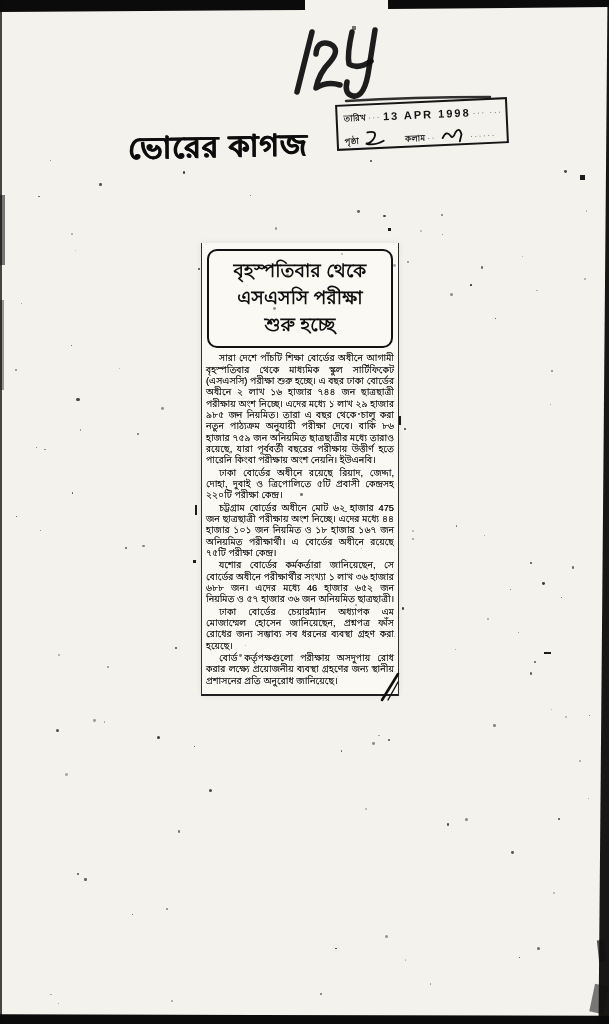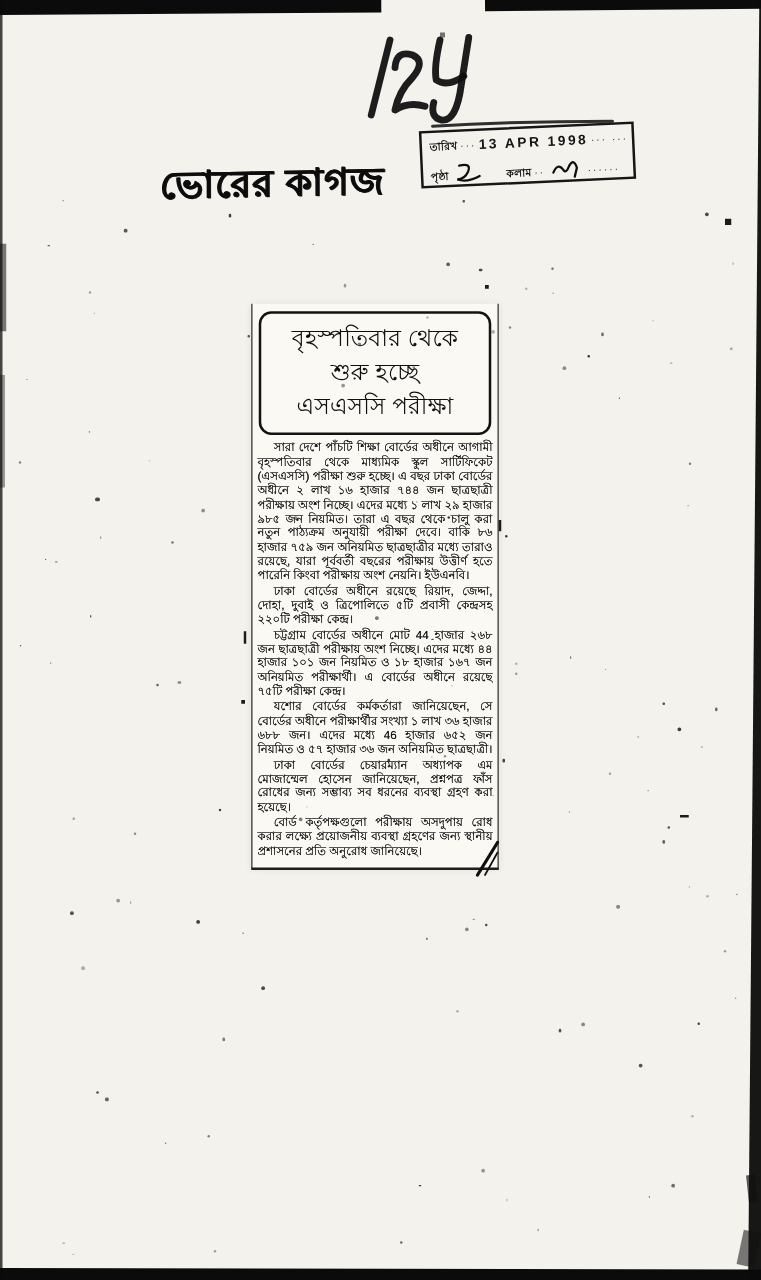--- a/index.html
+++ b/index.html
@@ -48,21 +48,21 @@
     position:absolute;left:201px;top:243px;width:198px;
     background:#faf9f4;
     border-left:1.5px solid #2f2f2f;border-right:1.5px solid #2f2f2f;
     border-bottom:2px solid #1f1f1f;
     padding:5px 4px 6px 4px;box-sizing:border-box;
     box-shadow:0 0 6px rgba(0,0,0,0.08);
   }
   #headline-box{
     border:2.5px solid #121212;border-radius:10px;
     margin:1px 1px 5px 1px;padding:7px 3px 8px 3px;
-    text-align:center;font-weight:normal;font-size:18.5px;line-height:1.45;
+    text-align:center;font-weight:bold;font-size:18.5px;line-height:1.45;
     color:#0e0e0e;letter-spacing:.2px;
   }
   #article-body{font-size:9.3px;line-height:1.22;text-align:justify;color:#151515;}
   #article-body p{margin:0 0 1px 0;text-indent:13px;text-shadow:0 0 .35px #333;}
   #corner-tear{position:absolute;right:-4px;bottom:-8px;}
   #corner-tear path{stroke:#101010;stroke-width:2.6;fill:none;stroke-linecap:round;}
   
   .stray{position:absolute;background:#1c1c1c;}
   .speck{position:absolute;background:#222;border-radius:50%;}
 </style>
@@ -108,27 +108,27 @@
       </svg>
       <span class="stamp-dots">······</span>
     </div>
   </div>
 
   <div id="masthead">ভোরের কাগজ</div>
 
   <div id="clipping">
     <div id="headline-box">
       <div>বৃহস্পতিবার থেকে</div>
+      <div>এসএসসি পরীক্ষা</div>
       <div>শুরু হচ্ছে</div>
-      <div>এসএসসি পরীক্ষা</div>
     </div>
     <div id="article-body">
       <p>সারা দেশে পাঁচটি শিক্ষা বোর্ডের অধীনে আগামী বৃহস্পতিবার থেকে মাধ্যমিক স্কুল সার্টিফিকেট (এসএসসি) পরীক্ষা শুরু হচ্ছে। এ বছর ঢাকা বোর্ডের অধীনে ২ লাখ ১৬ হাজার ৭৪৪ জন ছাত্রছাত্রী পরীক্ষায় অংশ নিচ্ছে। এদের মধ্যে ১ লাখ ২৯ হাজার ৯৮৫ জন নিয়মিত। তারা এ বছর থেকে চালু করা নতুন পাঠ্যক্রম অনুযায়ী পরীক্ষা দেবে। বাকি ৮৬ হাজার ৭৫৯ জন অনিয়মিত ছাত্রছাত্রীর মধ্যে তারাও রয়েছে, যারা পূর্ববর্তী বছরের পরীক্ষায় উত্তীর্ণ হতে পারেনি কিংবা পরীক্ষায় অংশ নেয়নি। ইউএনবি।</p>
       <p>ঢাকা বোর্ডের অধীনে রয়েছে রিয়াদ, জেদ্দা, দোহা, দুবাই ও ত্রিপোলিতে ৫টি প্রবাসী কেন্দ্রসহ ২২০টি পরীক্ষা কেন্দ্র।</p>
-      <p>চট্টগ্রাম বোর্ডের অধীনে মোট 44 হাজার ২৬৮ জন ছাত্রছাত্রী পরীক্ষায় অংশ নিচ্ছে। এদের মধ্যে ৪৪ হাজার ১০১ জন নিয়মিত ও ১৮ হাজার ১৬৭ জন অনিয়মিত পরীক্ষার্থী। এ বোর্ডের অধীনে রয়েছে ৭৫টি পরীক্ষা কেন্দ্র।</p>
+      <p>চট্টগ্রাম বোর্ডের অধীনে মোট ৬২ হাজার 475 জন ছাত্রছাত্রী পরীক্ষায় অংশ নিচ্ছে। এদের মধ্যে ৪৪ হাজার ১০১ জন নিয়মিত ও ১৮ হাজার ১৬৭ জন অনিয়মিত পরীক্ষার্থী। এ বোর্ডের অধীনে রয়েছে ৭৫টি পরীক্ষা কেন্দ্র।</p>
       <p>যশোর বোর্ডের কর্মকর্তারা জানিয়েছেন, সে বোর্ডের অধীনে পরীক্ষার্থীর সংখ্যা ১ লাখ ৩৬ হাজার ৬৮৮ জন। এদের মধ্যে 46 হাজার ৬৫২ জন নিয়মিত ও ৫৭ হাজার ৩৬ জন অনিয়মিত ছাত্রছাত্রী।</p>
       <p>ঢাকা বোর্ডের চেয়ারম্যান অধ্যাপক এম মোজাম্মেল হোসেন জানিয়েছেন, প্রশ্নপত্র ফাঁস রোধের জন্য সম্ভাব্য সব ধরনের ব্যবস্থা গ্রহণ করা হয়েছে।</p>
       <p>বোর্ড কর্তৃপক্ষগুলো পরীক্ষায় অসদুপায় রোধ করার লক্ষ্যে প্রয়োজনীয় ব্যবস্থা গ্রহণের জন্য স্থানীয় প্রশাসনের প্রতি অনুরোধ জানিয়েছে।</p>
     </div>
     <svg id="corner-tear" width="26" height="30" viewBox="0 0 26 30">
       <path d="M22,2 L6,28"></path>
       <path d="M22,10 L12,28" style="stroke-width:1.4"></path>
     </svg>
   </div>
 

